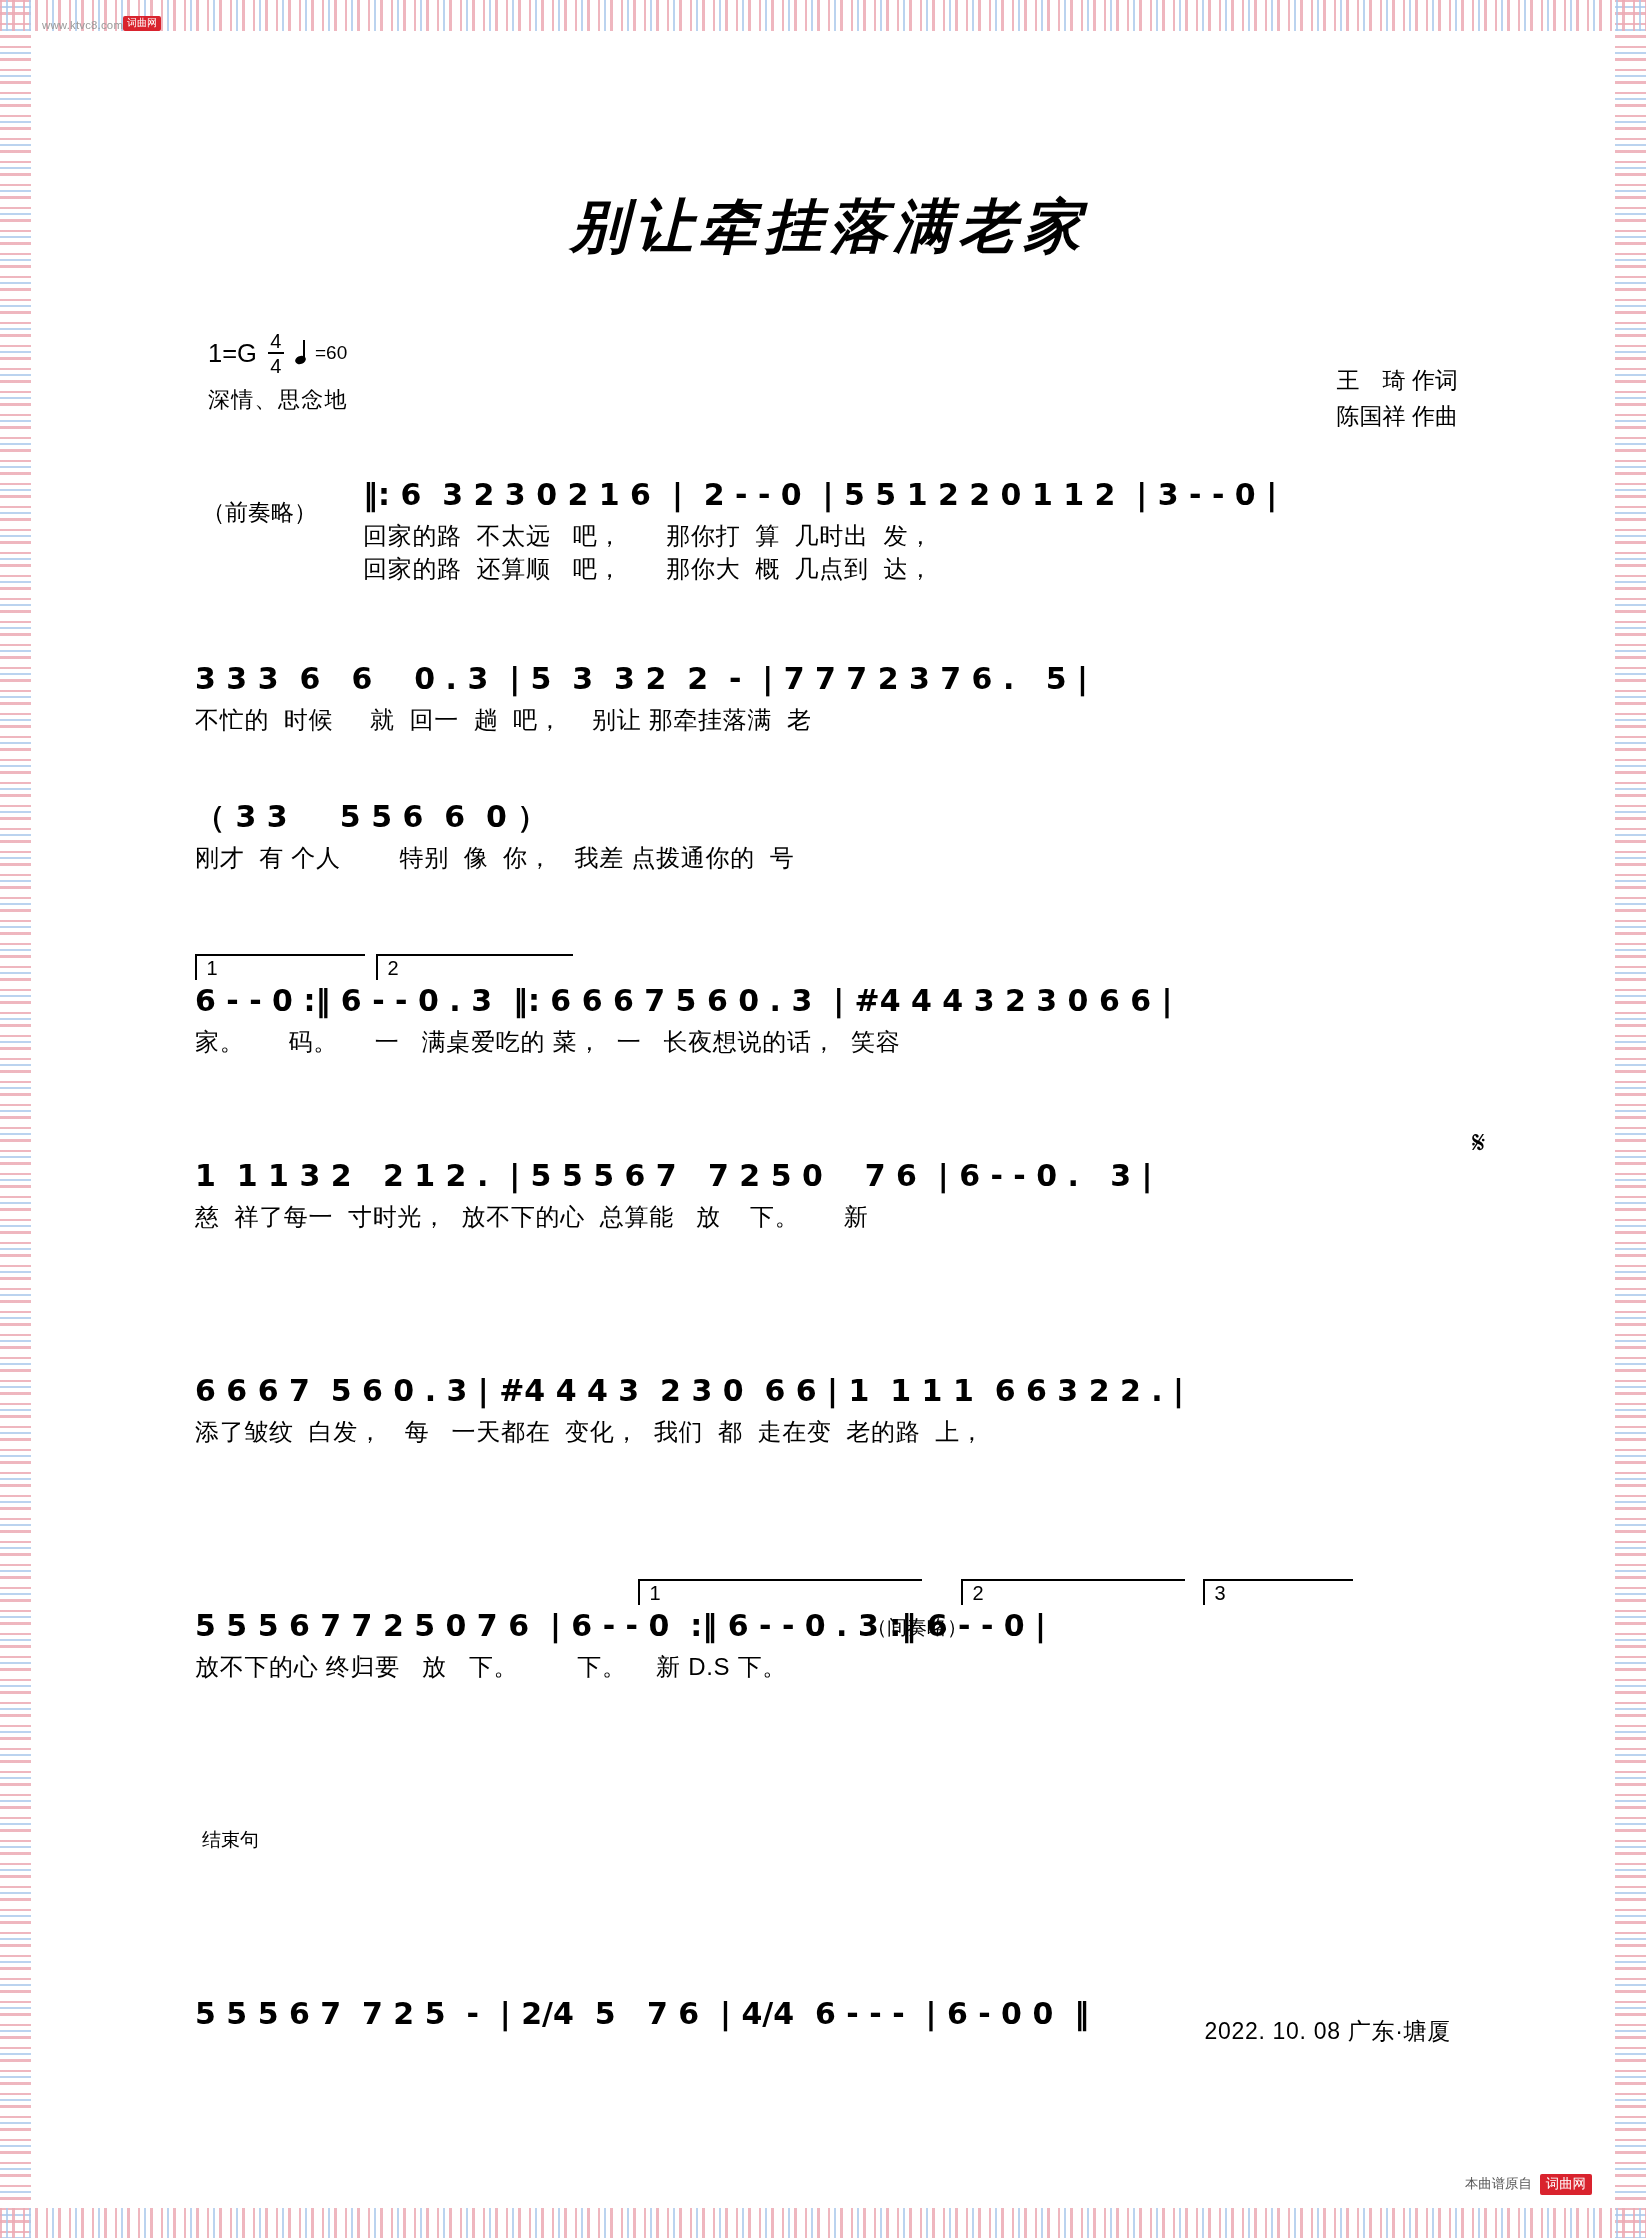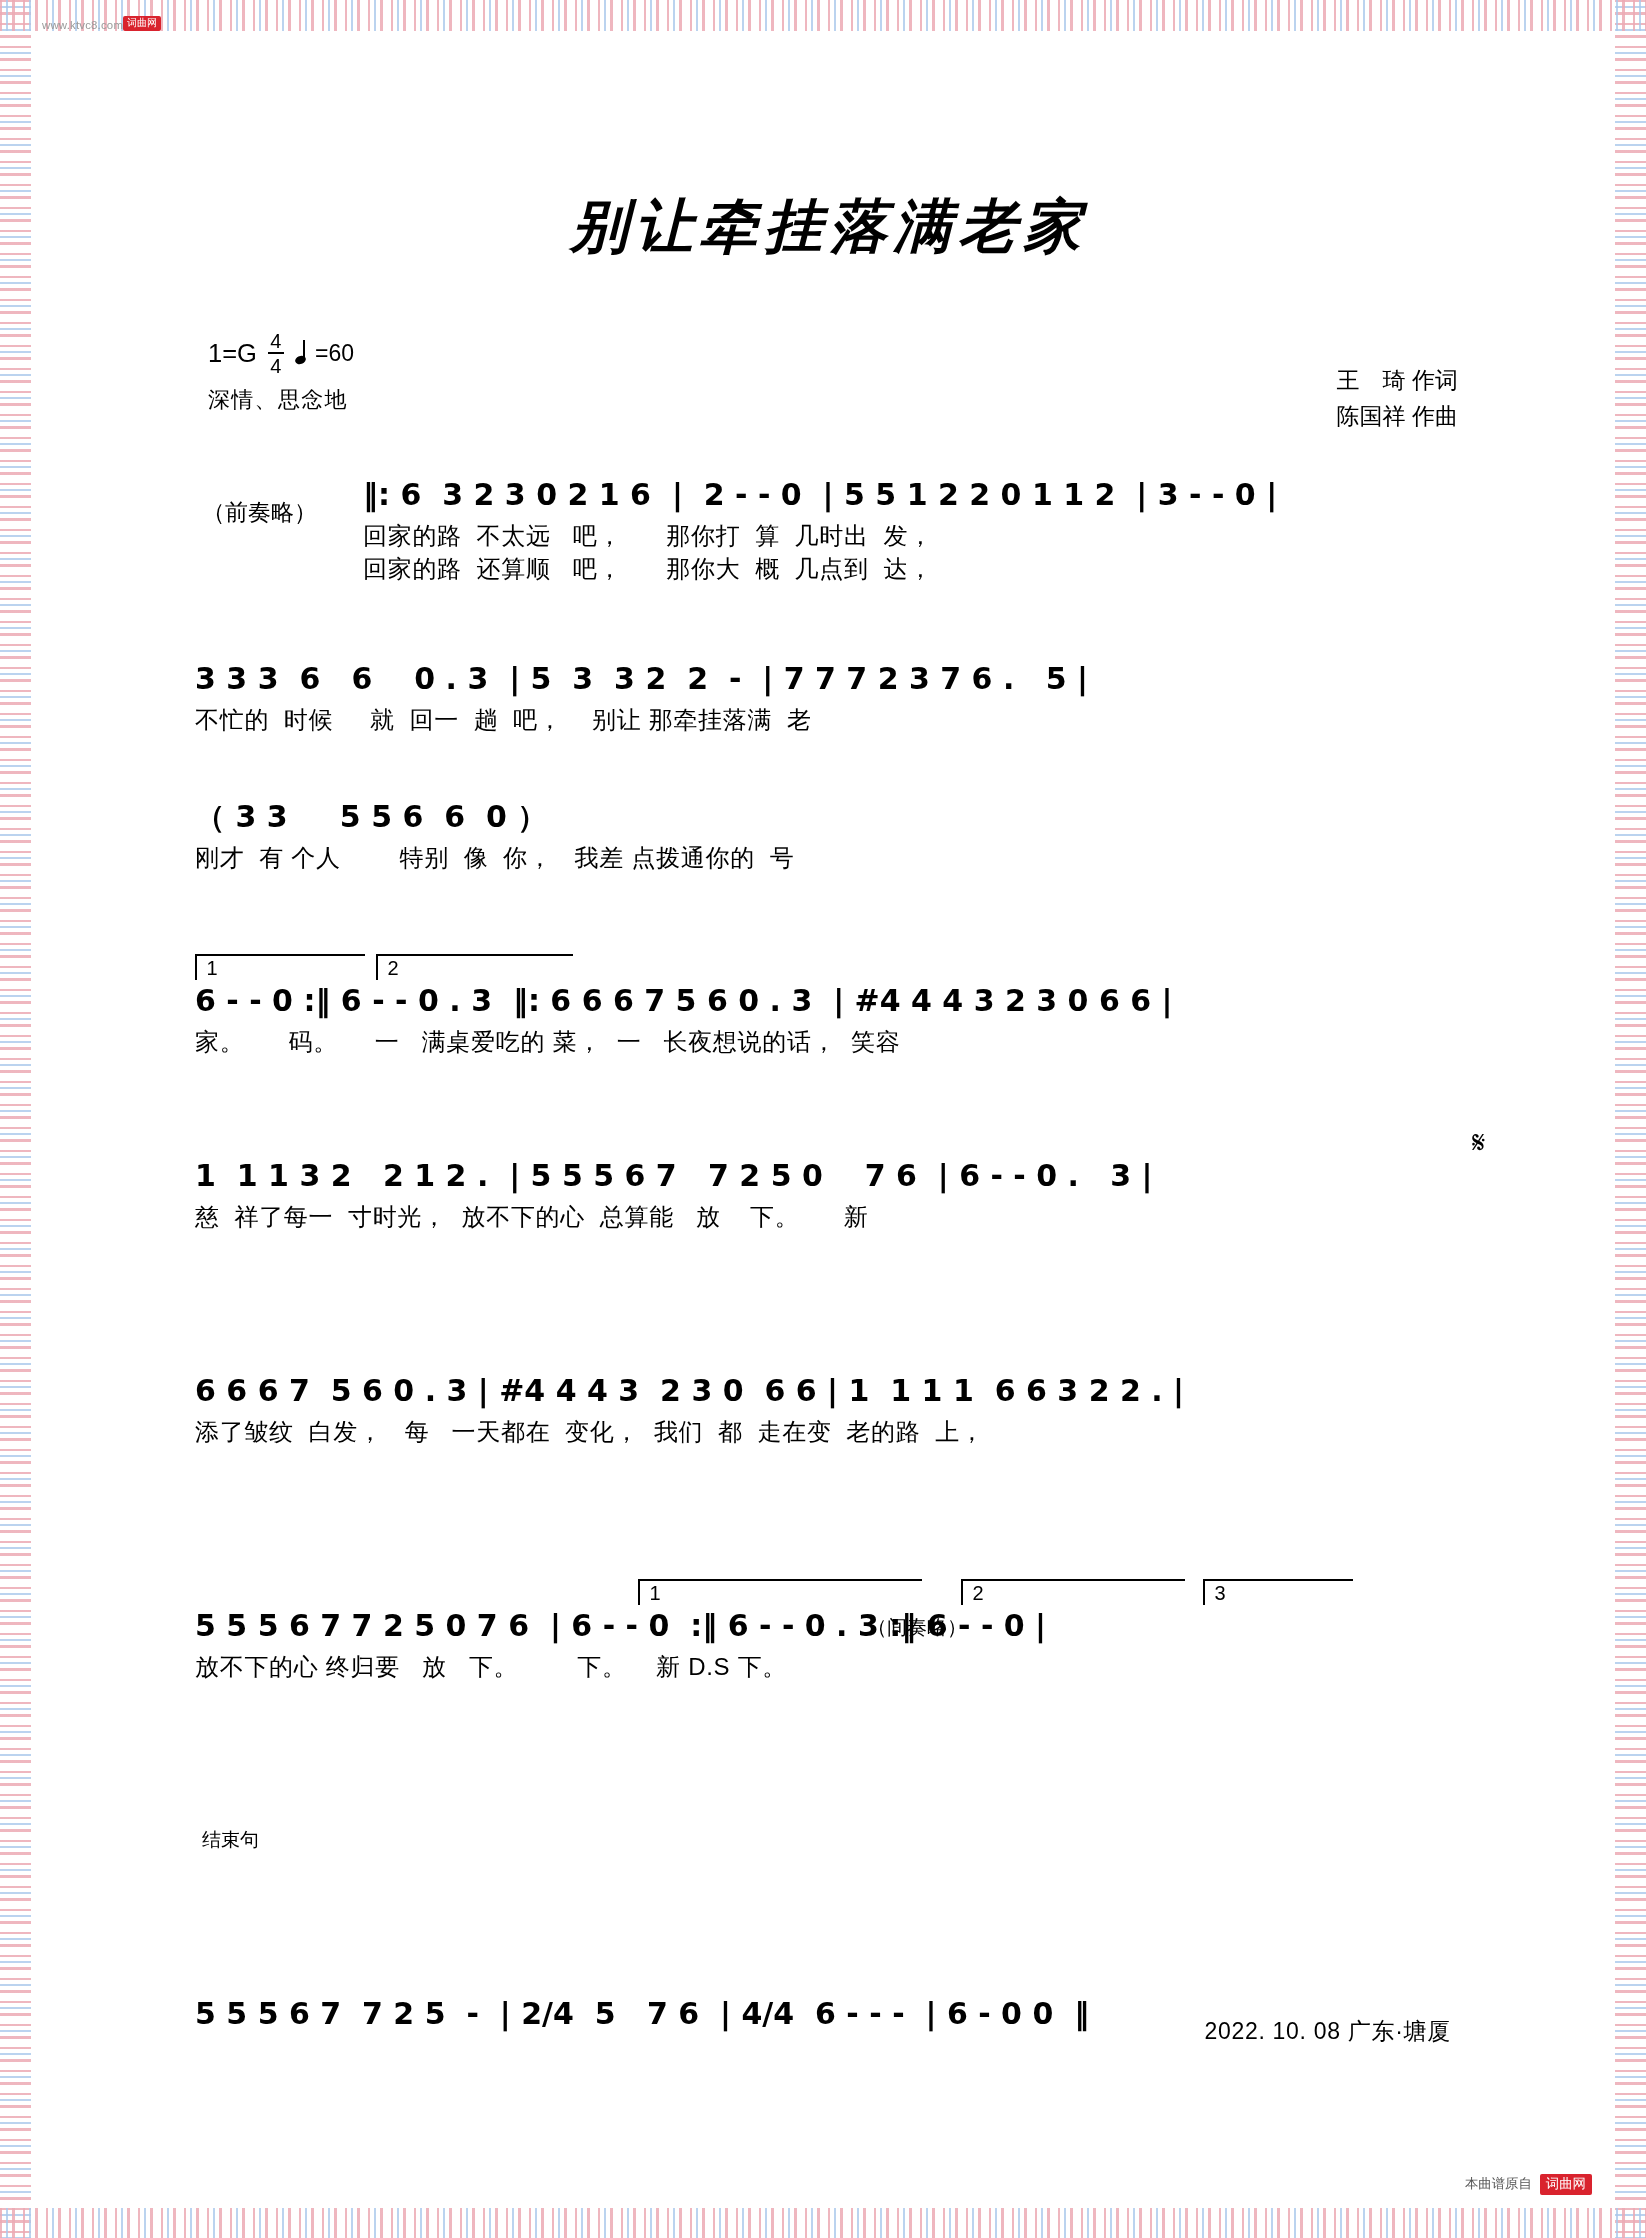--- a/index.html
+++ b/index.html
@@ -52,21 +52,21 @@
     font-size:58px;font-weight:bold;letter-spacing:6.7px;
     font-style:italic;
   }
 
   
   .meta-left{position:absolute;left:208px;top:331px;font-family:"Liberation Sans",sans-serif;}
   .keyline{display:flex;align-items:center;font-size:25.5px;gap:6.7px;}
   .frac{display:inline-flex;flex-direction:column;align-items:center;line-height:1;font-size:20px;margin:0 4px;}
   .frac .num{border-bottom:2px solid #000;padding:0 2.7px 1.3px 2.7px;}
   .frac .den{padding:1.3px 2.7px 0 2.7px;}
-  .tempo{display:flex;align-items:center;font-size:23px;gap:2.7px;}
+  .tempo{display:flex;align-items:center;font-size:19px;gap:2.7px;}
   .quarter-note{display:inline-block;width:17.5px;height:23px;position:relative;}
   .quarter-note::before{content:"";position:absolute;left:0;bottom:1.3px;width:10.7px;height:8px;background:#000;border-radius:50%;transform:rotate(-20deg);}
   .quarter-note::after{content:"";position:absolute;left:8.7px;bottom:5.4px;width:2px;height:19px;background:#000;}
   .mood{margin-top:9.4px;font-size:22px;letter-spacing:1.3px;}
 
   .meta-right{position:absolute;right:188px;top:363px;text-align:left;font-family:"Liberation Sans",sans-serif;font-size:23px;line-height:1.55;}
 
   
   .stave{position:absolute;left:195px;width:1277px;}
   .notes{

